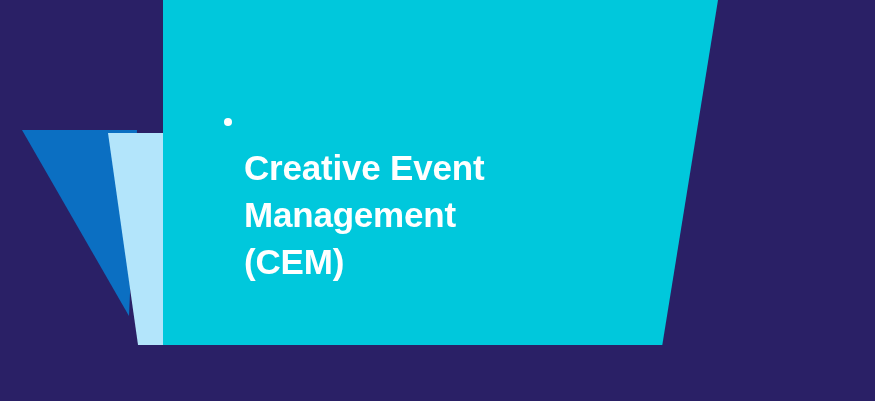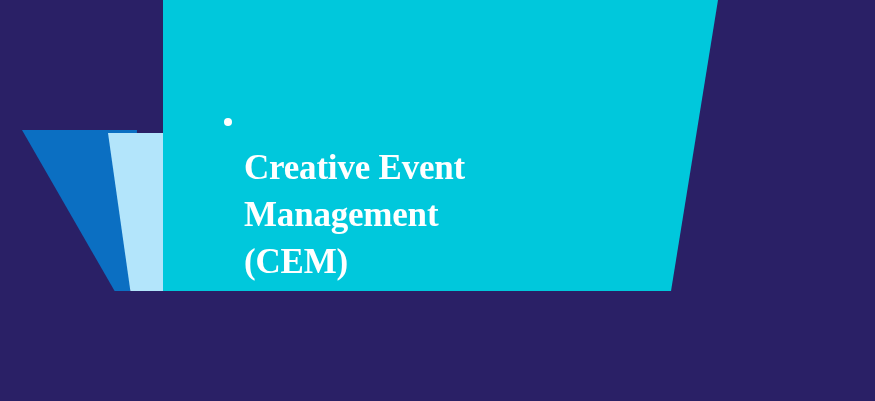--- a/index.html
+++ b/index.html
@@ -4,23 +4,23 @@
 <title>Slide Fragment</title>
 <style>
   html, body {
     margin: 0;
     padding: 0;
     background: #2a2066;
   }
   #stage {
     position: relative;
     width: 875px;
-    height: 291px;
+    height: 345px;
     overflow: hidden;
-    font-family: Liberation Serif, serif;
+    font-family: Liberation Sans, sans-serif;
   }
   #bg-layer {
     position: absolute;
     inset: 0;
   }
   #shapes-svg {
     position: absolute;
     left: 0;
     top: 0;
     width: 875px;

